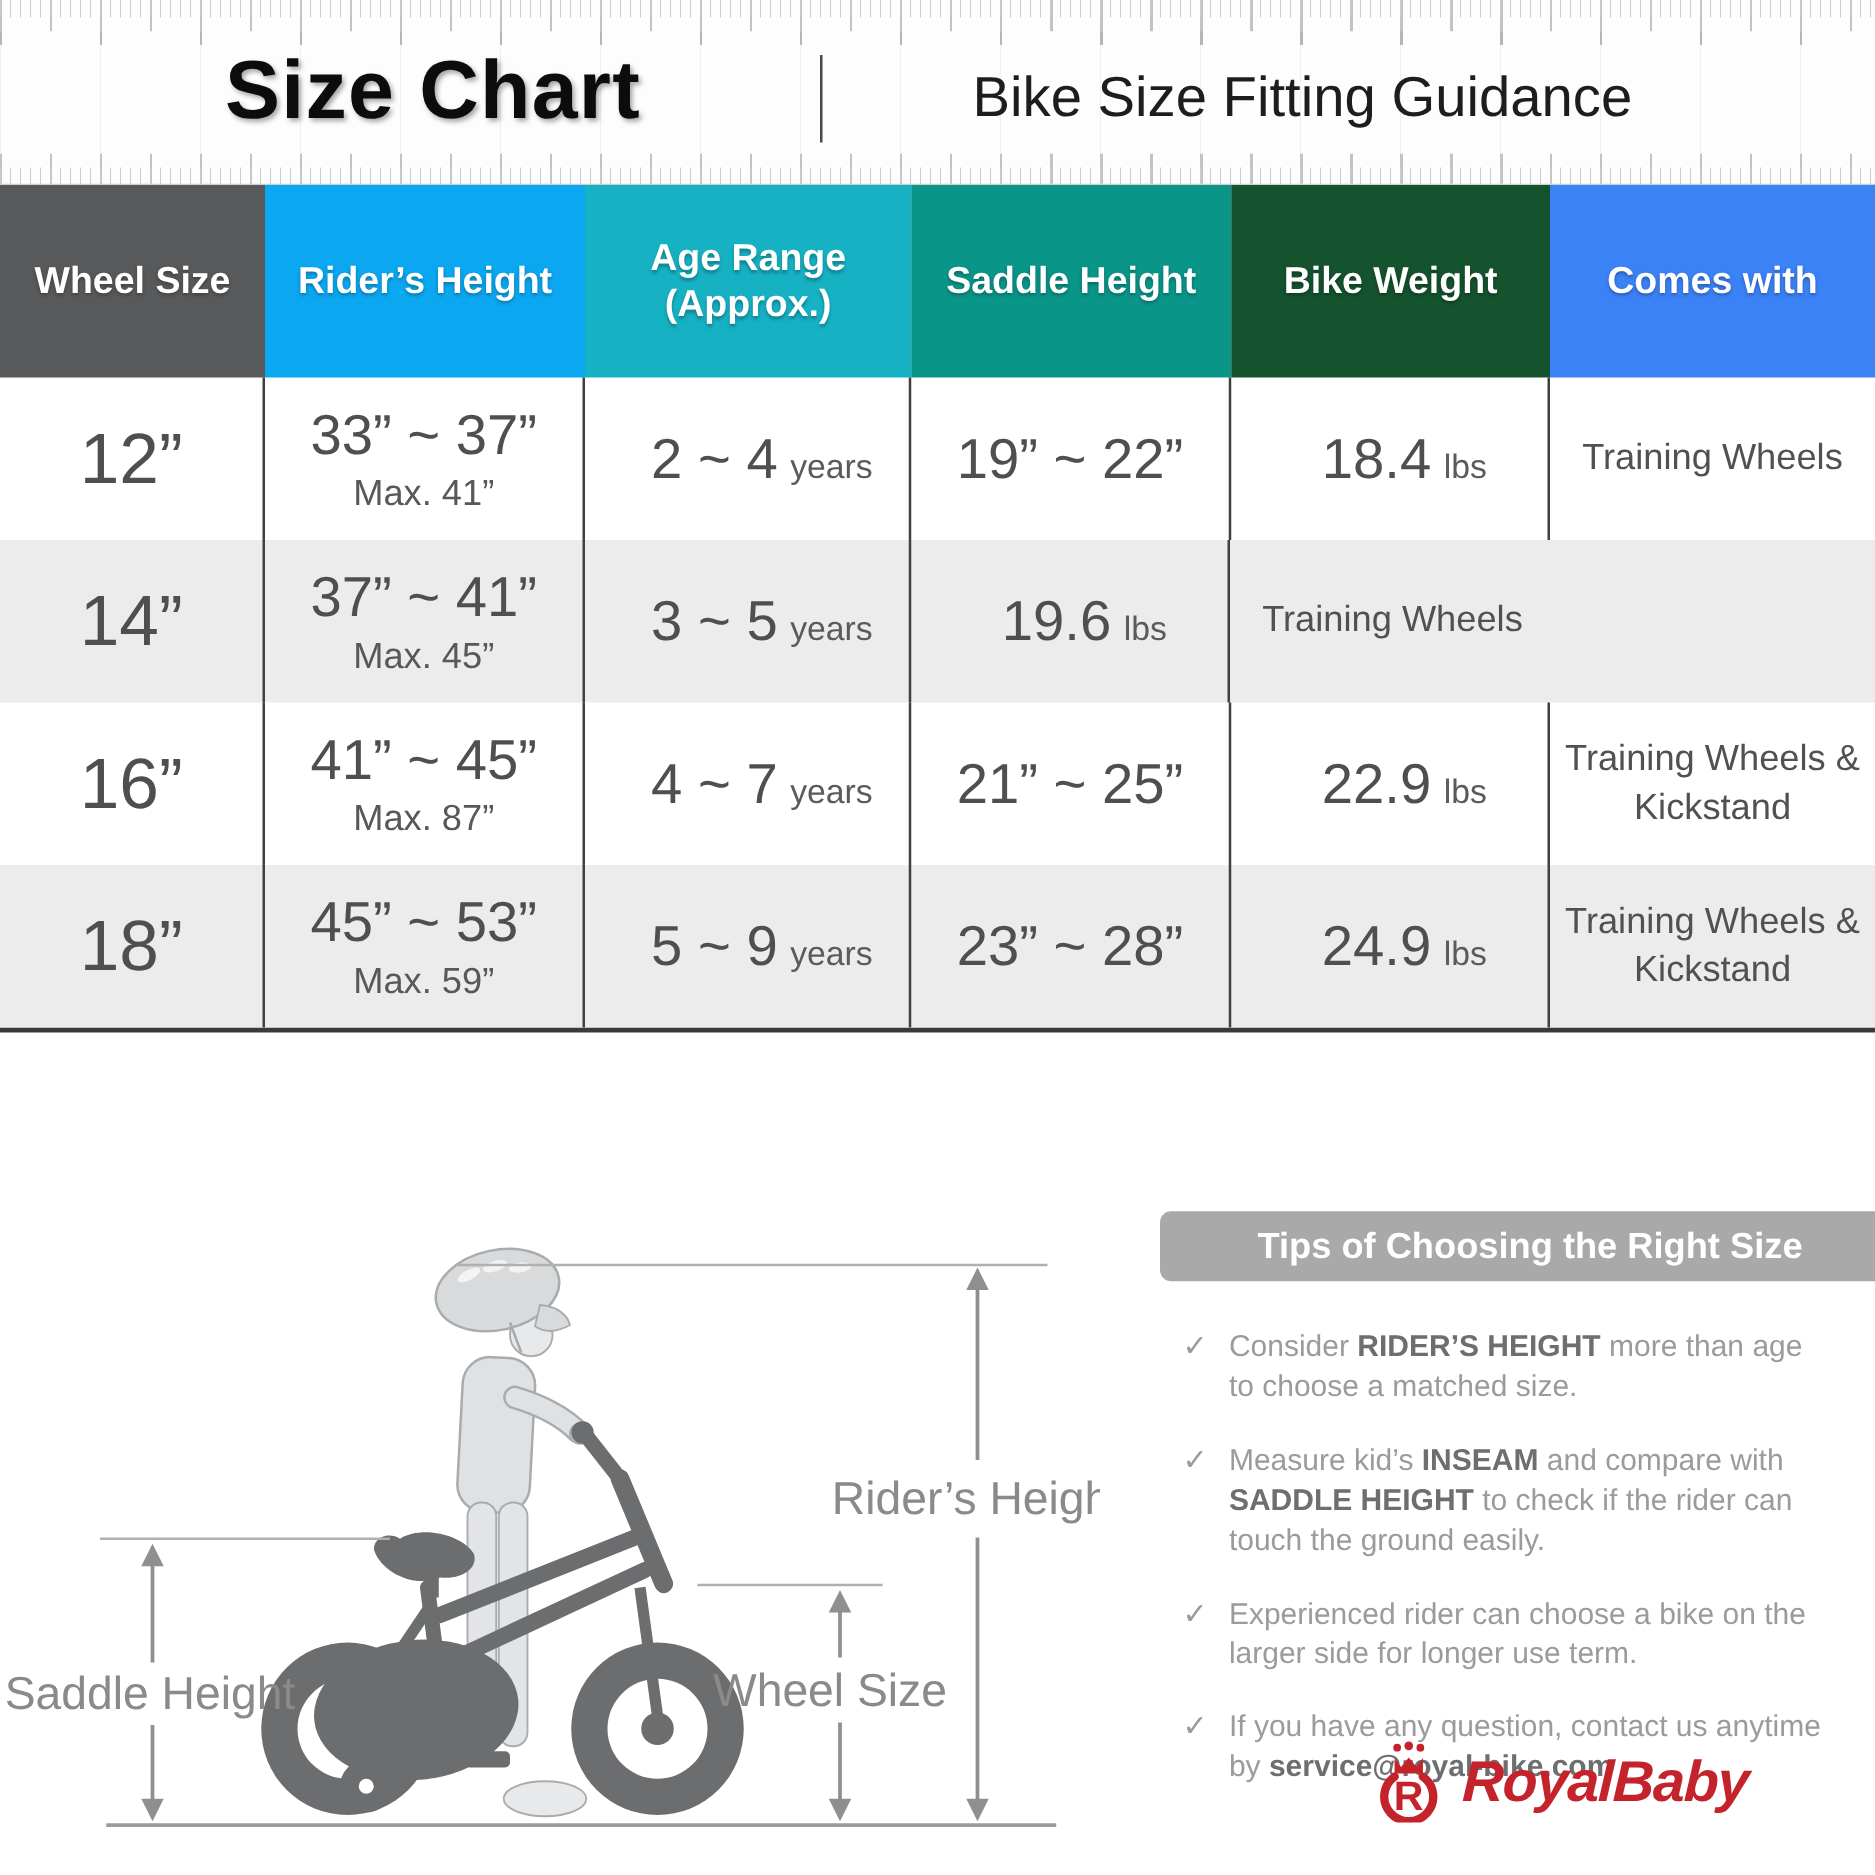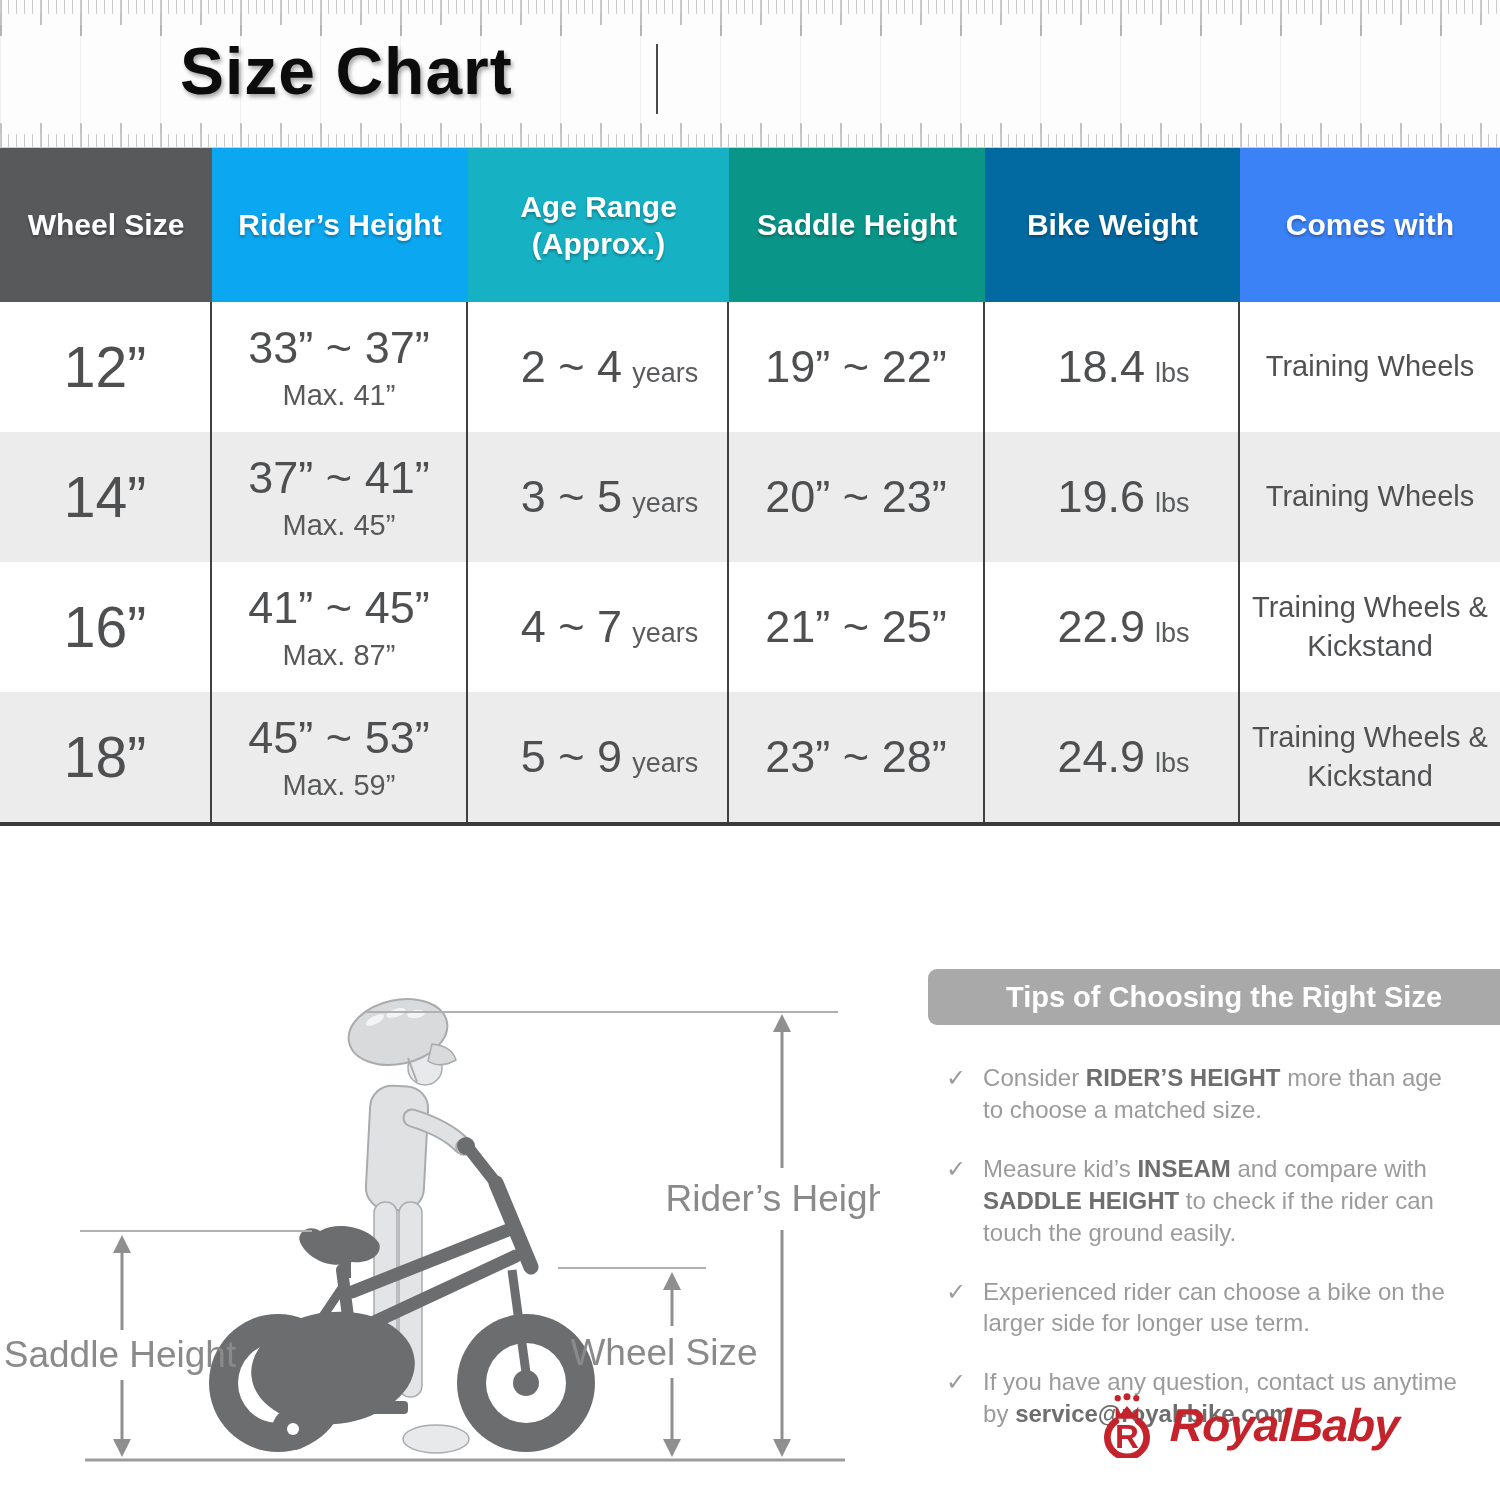--- a/index.html
+++ b/index.html
@@ -68,37 +68,38 @@
     <div class="faint"></div>
     <div class="tick t-top-l"></div>
     <div class="tick t-top-m"></div>
     <div class="tick t-top-s"></div>
     <div class="tick t-bot-m"></div>
     <div class="tick t-bot-s"></div>
     <div class="base"></div>
   </div>
   <div class="title">Size Chart</div>
   <div class="tdivider"></div>
+  <div class="subtitle">Bike Size Fitting Guidance</div>
 
   <div class="sizetable">
     <div class="hrow">
       <div class="hcell c0" style="background: rgb(88, 89, 91);">
           <span>Wheel Size</span>
         </div>
       <div class="hcell c1" style="background: rgb(11, 167, 240);">
           <span>Rider’s Height</span>
         </div>
       <div class="hcell c2" style="background: rgb(22, 178, 196);">
           <span>Age Range</span>
           <span>(Approx.)</span>
         </div>
       <div class="hcell c3" style="background: rgb(10, 149, 137);">
           <span>Saddle Height</span>
         </div>
-      <div class="hcell c4" style="background: #0369a1;">
+      <div class="hcell c4" style="background: #14532d;">
           <span>Bike Weight</span>
         </div>
       <div class="hcell c5" style="background: #3b82f6;">
           <span>Comes with</span>
         </div>
     </div>
 
     <div class="brow">
       <div class="bcell c0">
           <span class="num-xl">12”</span>
@@ -133,23 +134,20 @@
         </div>
       <div class="bcell c1">
           <span class="num-l">37” ~ 41”</span>
           <span class="max">Max. 45”</span>
         </div>
       <div class="bcell c2">
           <span class="inline">
             <span class="num-l">3 ~ 5</span>
             <span class="unit">years</span>
           </span>
-        </div>
-      <div class="bcell c3">
-          <span class="num-l">20” ~ 23”</span>
         </div>
       <div class="bcell c4">
           <span class="inline">
             <span class="num-l">19.6</span>
             <span class="unit">lbs</span>
           </span>
         </div>
       <div class="bcell c5">
           <span class="comes">Training Wheels</span>
         </div>

